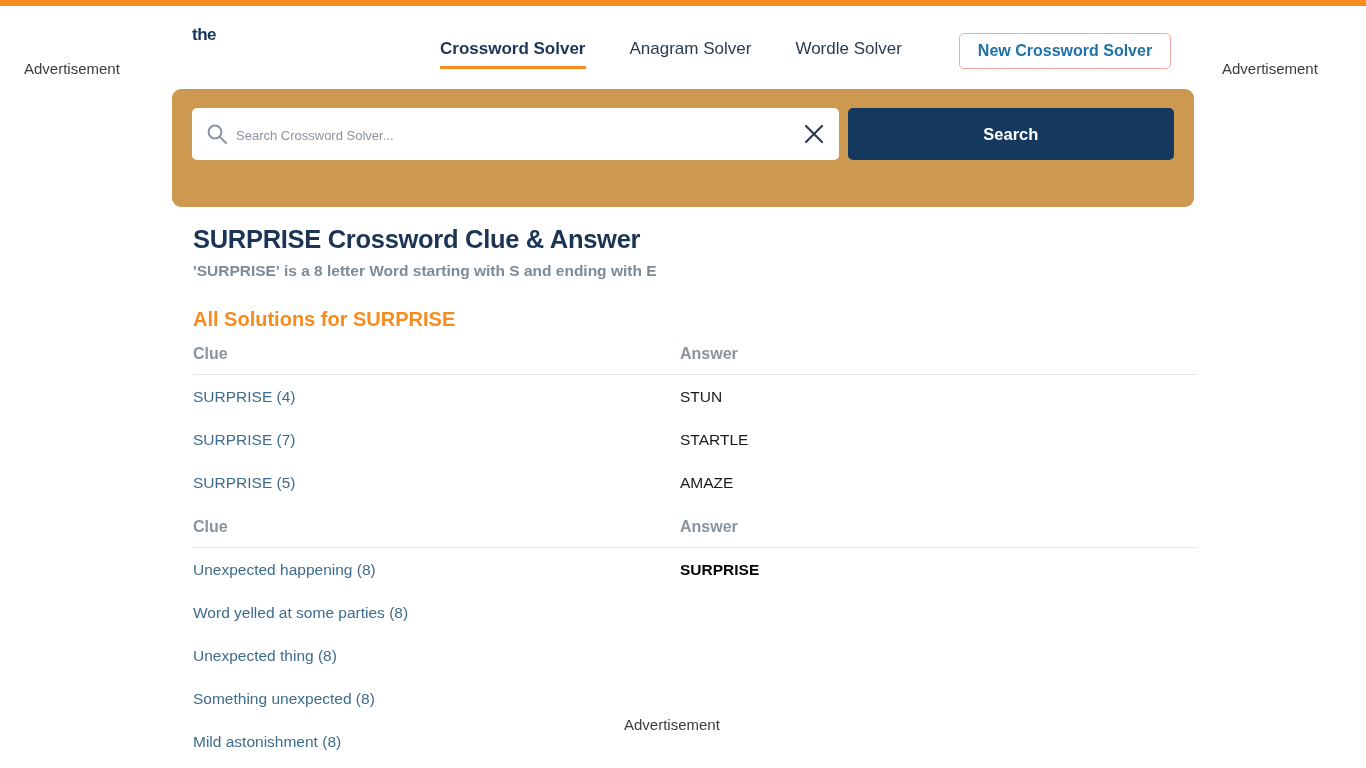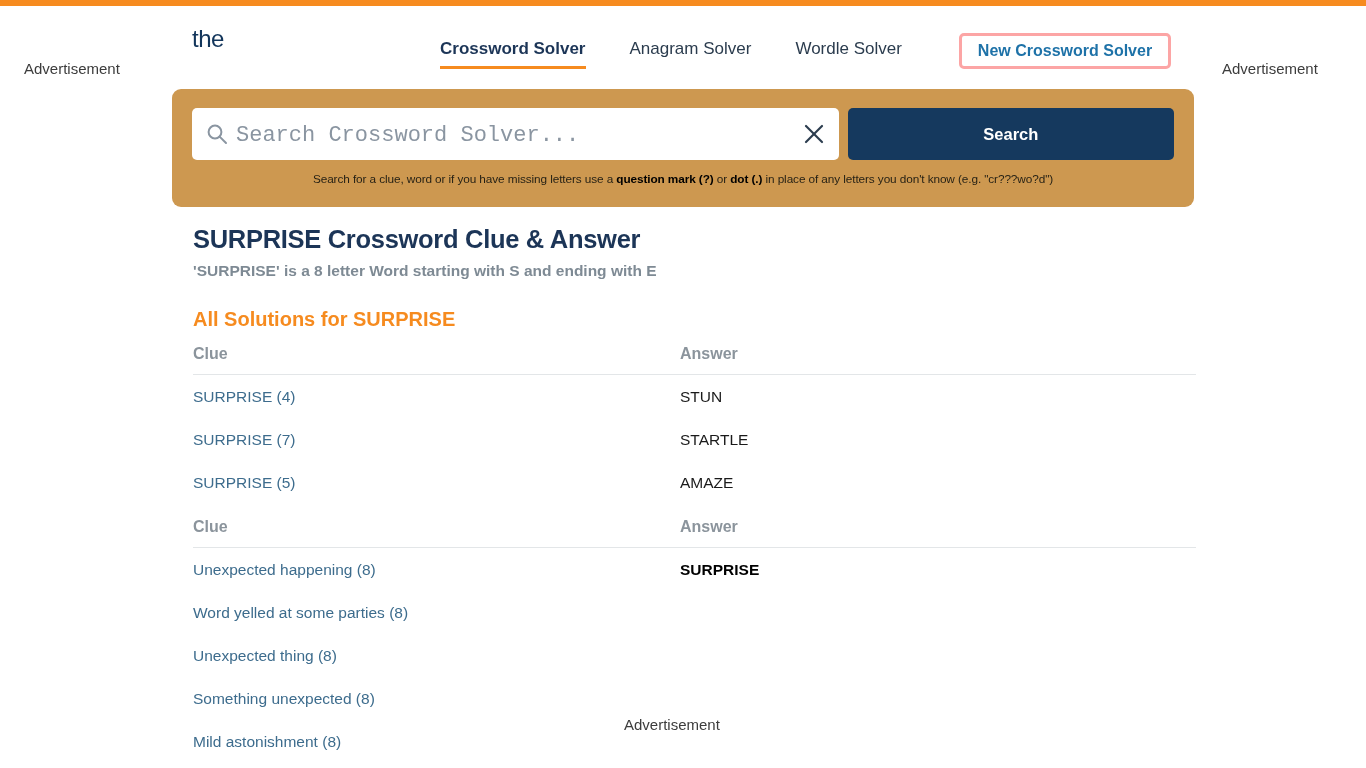--- a/index.html
+++ b/index.html
@@ -45,22 +45,22 @@
   }
   .logo {
     position: absolute;
     left: 192px;
     top: 22px;
     line-height: 0.88;
     letter-spacing: -0.6px;
   }
   .logo .l-the {
     display: block;
-    font-size: 24px;
-    font-weight: normal;
+    font-size: 17px;
+    font-weight: bold;
     color: #12355b;
     letter-spacing: -0.5px;
   }
   .logo .l-main {
     display: block;
     font-size: 27px;
     font-weight: bold;
     letter-spacing: -1px;
   }
   .logo .l-cross { color: #f68b1f; }
@@ -87,21 +87,21 @@
     border-bottom: 3px solid #f68b1f;
   }
 
   .new-solver-btn {
     position: absolute;
     left: 959px;
     top: 27px;
     width: 212px;
     height: 36px;
     box-sizing: border-box;
-    border: 3px solid #fca5a5;
+    border: 1px solid #fca5a5;
     border-radius: 5px;
     background: #ffffff;
     color: #1e72a8;
     font-size: 16px;
     font-weight: bold;
     display: flex;
     align-items: center;
     justify-content: center;
     cursor: pointer;
     font-family: "Liberation Sans", sans-serif;
@@ -143,23 +143,23 @@
   }
   .search-input {
     position: absolute;
     left: 42px;
     top: 0;
     width: 560px;
     height: 52px;
     border: none;
     outline: none;
     background: transparent;
-    font-size: 22px;
+    font-size: 13px;
     color: #6b7682;
-    font-family: Liberation Mono, monospace;
+    font-family: Liberation Sans, sans-serif;
   }
   .search-input::placeholder { color: #8a95a1; opacity: 1; }
   .clear-icon {
     position: absolute;
     right: 14px;
     top: 15px;
     width: 22px;
     height: 22px;
     cursor: pointer;
   }
@@ -277,21 +277,20 @@
       <input class="search-input" type="text" placeholder="Search Crossword Solver..." style="">
       <span class="clear-icon">
         <svg width="22" height="22" viewBox="0 0 22 22">
           <line x1="3" y1="3" x2="19" y2="19" stroke="#2b3c4e" stroke-width="2.2" stroke-linecap="round"></line>
           <line x1="19" y1="3" x2="3" y2="19" stroke="#2b3c4e" stroke-width="2.2" stroke-linecap="round"></line>
         </svg>
       </span>
     </div>
     <button class="search-btn">Search</button>
   </div>
-  <div class="search-hint"><span>Search for a clue, word or if you have missing letters use a </span><b>question mark (?)</b><span> or </span><b>dot (.)</b><span> in place of any letters you don't know (e.g. "cr???wo?d")</span></div>
 </div>
 
 <div class="content">
   <h1 class="page-title">SURPRISE Crossword Clue &amp; Answer</h1>
   <div class="page-subtitle">'SURPRISE' is a 8 letter Word starting with S and ending with E</div>
   <h2 class="section-title">All Solutions for SURPRISE</h2>
 
   <table class="solutions">
     <thead>
       <tr>

